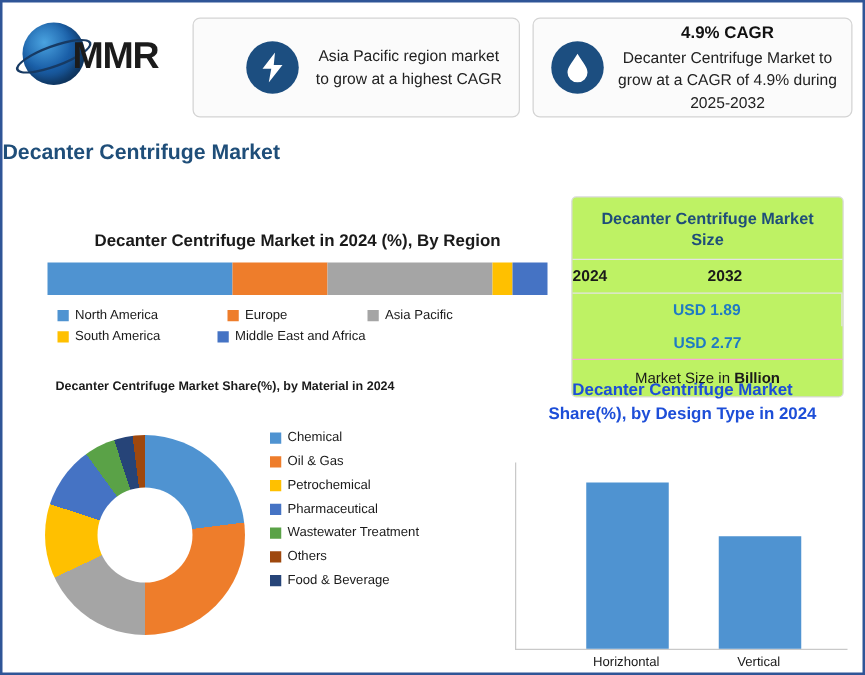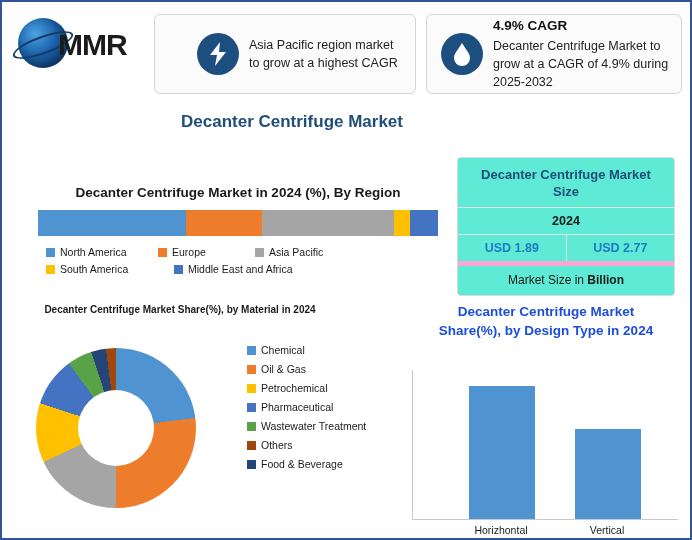--- a/index.html
+++ b/index.html
@@ -84,37 +84,37 @@
     margin-right: 10px;
     flex: 0 0 auto;
     position: relative;
   }
   .hicon svg { position: absolute; left: 11px; top: 9px; }
 
   .htext {
     font-size: 12.5px;
     color: #222222;
     line-height: 18px;
+    text-align: center;
     padding-right: 10px;
     flex: 1 1 auto;
   }
   .cagr-label {
     font-size: 13.5px;
     font-weight: bold;
     color: #111111;
     display: block;
     margin-bottom: 2px;
   }
 
   
   .main-title {
     position: absolute;
     left: 0; top: 110px;
     width: 580px;
-    text-align: center;
     font-size: 17px;
     font-weight: bold;
     color: #1f4e79;
   }
 
   
   .region-block {
     position: absolute;
     left: 30px; top: 155px;
     width: 412px;
@@ -146,47 +146,48 @@
   .lg-item { display: flex; align-items: center; }
   .lg-sw { width: 9px; height: 9px; margin-right: 5px; flex: 0 0 auto; }
 
   
   .size-panel {
     position: absolute;
     left: 455px; top: 155px;
     width: 218px;
     border: 1px solid #d9d9d9;
     border-radius: 4px;
-    background: #5eead4;
+    background: #bef264;
     box-sizing: border-box;
   }
   .size-title {
     text-align: center;
     font-size: 13px;
     font-weight: bold;
     color: #1f4e79;
     padding: 8px 10px 7px 10px;
     line-height: 17px;
     border-bottom: 1px solid #e4e4e4;
   }
   .size-years {
     display: flex;
     border-bottom: 1px solid #e4e4e4;
   }
   .size-years div {
     flex: 1;
-    text-align: center;
+    text-align: left;
     font-size: 12.5px;
     font-weight: bold;
     color: #1a1a1a;
     padding: 6px 0;
   }
   .size-vals {
     display: flex;
-    border-bottom: 5px solid #f9a8d4;
+    border-bottom: 1px solid #f9a8d4;
+    flex-direction: column;
   }
   .size-vals div {
     flex: 1;
     text-align: center;
     font-size: 12.5px;
     font-weight: bold;
     color: #1f7ac4;
     padding: 6px 0;
   }
   .size-vals div:first-child { border-right: 1px solid #e4e4e4; }
@@ -228,21 +229,21 @@
     width: 76px; height: 76px;
     border-radius: 50%;
     background: #ffffff;
   }
   .donut-legend {
     position: absolute;
     left: 196px; top: 44px;
     font-size: 10.5px;
     color: #1a1a1a;
   }
-  .donut-legend .lg-item { margin-bottom: 7px; margin-left: 31px; }
+  .donut-legend .lg-item { margin-bottom: 7px; }
 
   
   .design-block {
     position: absolute;
     left: 404px; top: 300px;
     width: 278px;
   }
   .design-title {
     font-size: 13.5px;
     font-weight: bold;
@@ -323,25 +324,25 @@
     <div class="region-title">Decanter Centrifuge Market in 2024 (%), By Region</div>
     <div class="stacked-bar">
       <div style="width:37%;background:#4f93d1;"></div>
       <div style="width:19%;background:#ee7d2b;"></div>
       <div style="width:33%;background:#a5a5a5;"></div>
       <div style="width:4%;background:#ffc000;"></div>
       <div style="width:7%;background:#4573c4;"></div>
     </div>
     <div class="region-legend">
       <div class="lg-row">
-        <div class="lg-item" style="width:112px;">
+        <div class="lg-item" style="width:136px;">
           <span class="lg-sw" style="background:#4f93d1;"></span>
           <span>North America</span>
         </div>
-        <div class="lg-item" style="width:97px;">
+        <div class="lg-item" style="width:112px;">
           <span class="lg-sw" style="background:#ee7d2b;"></span>
           <span>Europe</span>
         </div>
         <div class="lg-item">
           <span class="lg-sw" style="background:#a5a5a5;"></span>
           <span>Asia Pacific</span>
         </div>
       </div>
       <div class="lg-row">
         <div class="lg-item" style="width:128px;">
@@ -353,20 +354,21 @@
           <span>Middle East and Africa</span>
         </div>
       </div>
     </div>
   </div>
 
   <div class="size-panel">
     <div class="size-title">Decanter Centrifuge Market Size</div>
     <div class="size-years">
       <div>2024</div>
+      <div>2032</div>
     </div>
     <div class="size-vals">
       <div>USD 1.89</div>
       <div>USD 2.77</div>
     </div>
     <div class="size-foot">
       <span>Market Size in </span><b>Billion</b>
     </div>
   </div>
 

